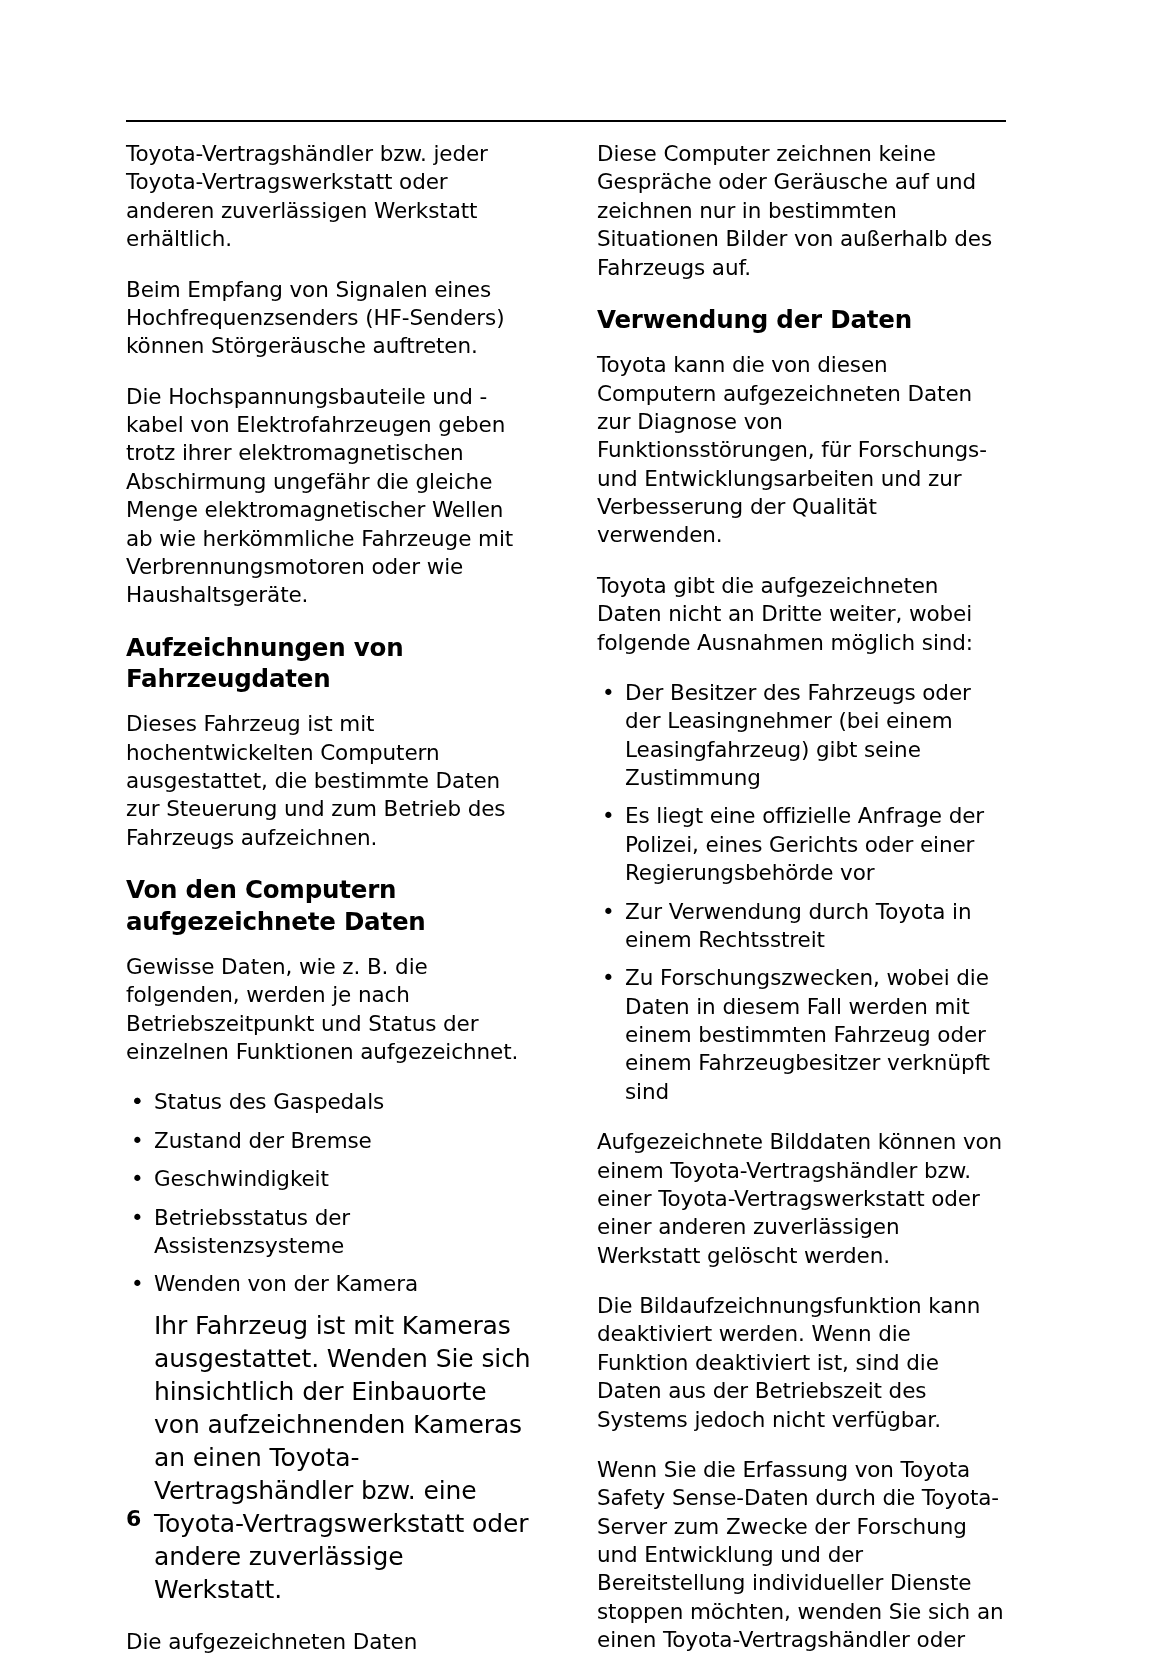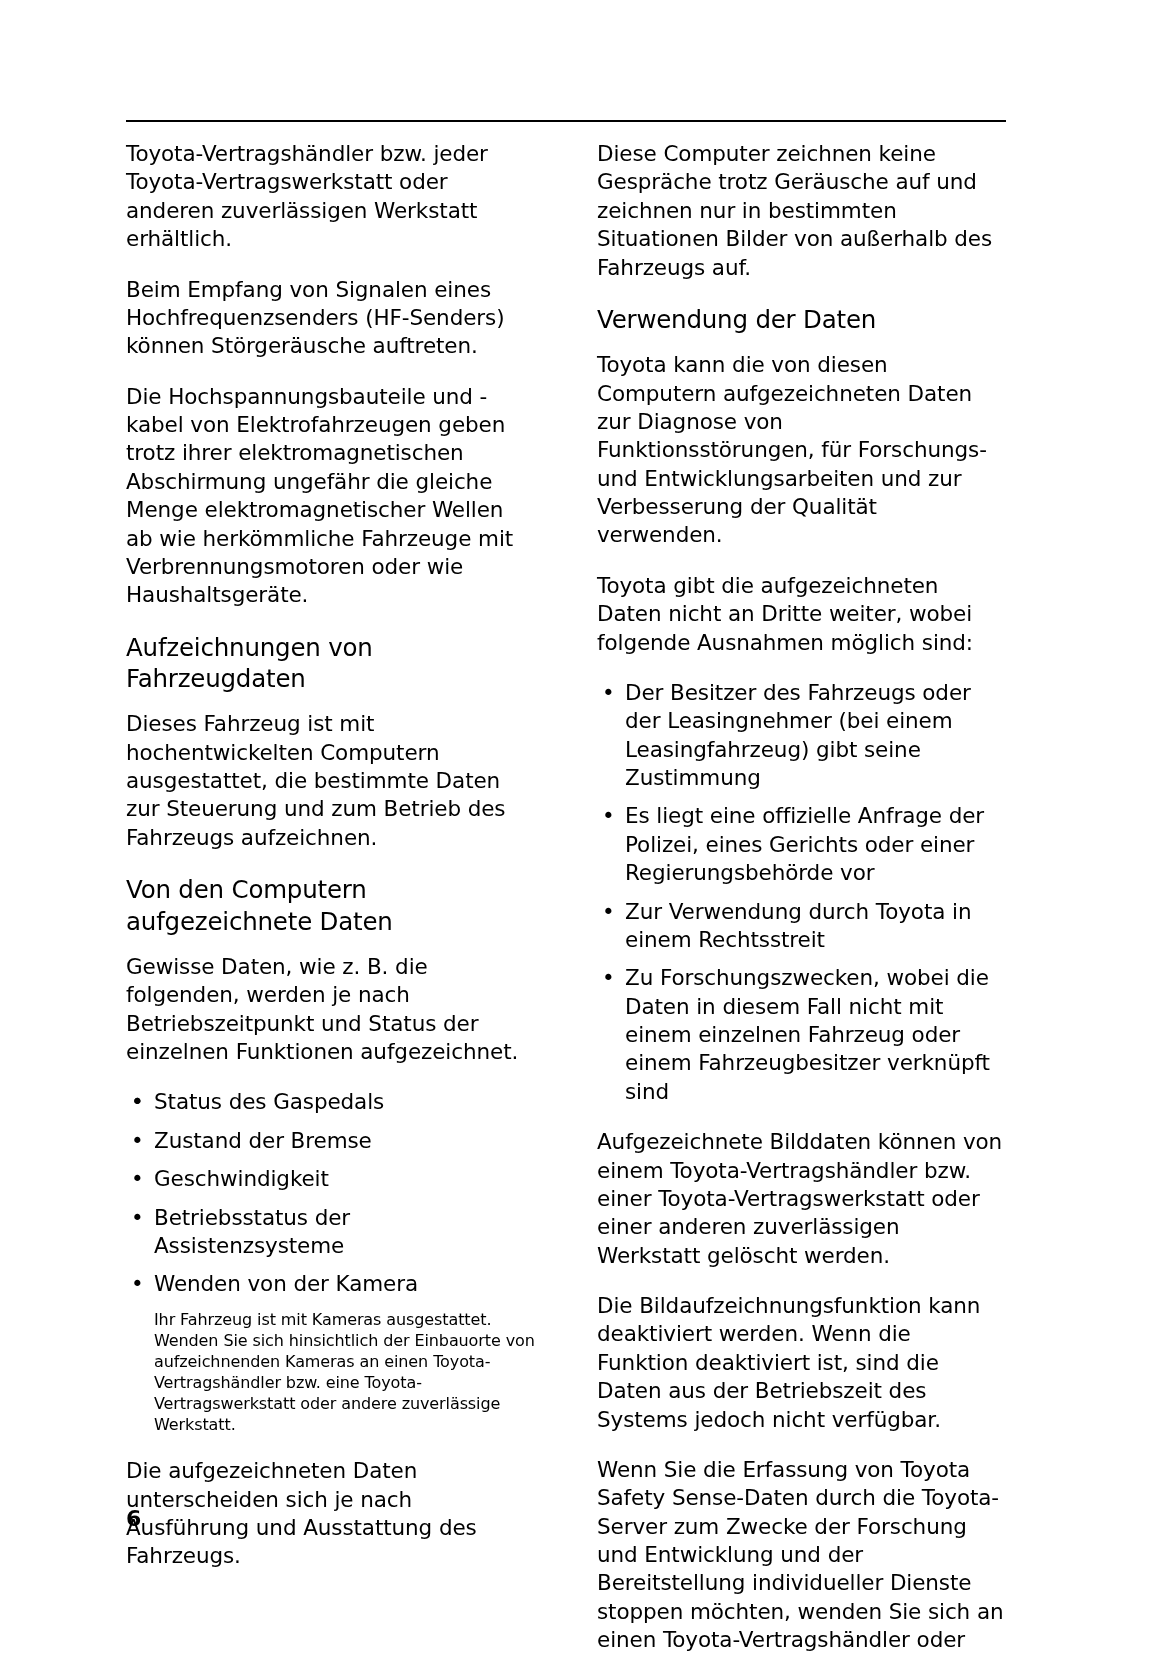--- a/index.html
+++ b/index.html
@@ -46,21 +46,21 @@
   p.para {
     margin: 0 0 22px 0;
     font-size: 21.5px;
     line-height: 1.32;
     letter-spacing: -0.1px;
   }
   h2.heading {
     margin: 10px 0 16px 0;
     font-size: 24.5px;
     line-height: 1.28;
-    font-weight: normal;
+    font-weight: bold;
     letter-spacing: -0.2px;
   }
   ul.bullets {
     margin: 0 0 22px 0;
     padding: 0;
     list-style: none;
   }
   ul.bullets > li {
     position: relative;
     padding-left: 28px;
@@ -71,21 +71,21 @@
   }
   ul.bullets > li .dot {
     position: absolute;
     left: 5px;
     top: 0;
     font-size: 21.5px;
     line-height: 1.32;
   }
   .subtext {
     margin: 10px 0 0 0;
-    font-size: 16px;
+    font-size: 25px;
     line-height: 1.32;
     letter-spacing: -0.1px;
   }
   .page-number {
     position: absolute;
     left: 118px;
     top: 1506px;
     font-size: 22px;
     font-weight: bold;
   }
@@ -141,21 +141,21 @@
           <p class="subtext">Ihr Fahrzeug ist mit Kameras ausgestattet. Wenden Sie sich hinsichtlich der Einbauorte von aufzeichnenden Kameras an einen Toyota-Vertragshändler bzw. eine Toyota-Vertragswerkstatt oder andere zuverlässige Werkstatt.</p>
         </li>
       </ul>
 
       <p class="para">Die aufgezeichneten Daten unterscheiden sich je nach Ausführung und Ausstattung des Fahrzeugs.</p>
 
     </div>
 
     <div class="col">
 
-      <p class="para">Diese Computer zeichnen keine Gespräche trotz Geräusche auf und zeichnen nur in bestimmten Situationen Bilder von außerhalb des Fahrzeugs auf.</p>
+      <p class="para">Diese Computer zeichnen keine Gespräche oder Geräusche auf und zeichnen nur in bestimmten Situationen Bilder von außerhalb des Fahrzeugs auf.</p>
 
       <h2 class="heading">Verwendung der Daten</h2>
 
       <p class="para">Toyota kann die von diesen Computern aufgezeichneten Daten zur Diagnose von Funktionsstörungen, für Forschungs- und Entwicklungsarbeiten und zur Verbesserung der Qualität verwenden.</p>
 
       <p class="para">Toyota gibt die aufgezeichneten Daten nicht an Dritte weiter, wobei folgende Ausnahmen möglich sind:</p>
 
       <ul class="bullets">
         <li>
           <span class="dot">•</span>
@@ -164,21 +164,21 @@
         <li>
           <span class="dot">•</span>
           <span>Es liegt eine offizielle Anfrage der Polizei, eines Gerichts oder einer Regierungsbehörde vor</span>
         </li>
         <li>
           <span class="dot">•</span>
           <span>Zur Verwendung durch Toyota in einem Rechtsstreit</span>
         </li>
         <li>
           <span class="dot">•</span>
-          <span>Zu Forschungszwecken, wobei die Daten in diesem Fall nicht mit einem einzelnen Fahrzeug oder einem Fahrzeugbesitzer verknüpft sind</span>
+          <span>Zu Forschungszwecken, wobei die Daten in diesem Fall werden mit einem bestimmten Fahrzeug oder einem Fahrzeugbesitzer verknüpft sind</span>
         </li>
       </ul>
 
       <p class="para">Aufgezeichnete Bilddaten können von einem Toyota-Vertragshändler bzw. einer Toyota-Vertragswerkstatt oder einer anderen zuverlässigen Werkstatt gelöscht werden.</p>
 
       <p class="para">Die Bildaufzeichnungsfunktion kann deaktiviert werden. Wenn die Funktion deaktiviert ist, sind die Daten aus der Betriebszeit des Systems jedoch nicht verfügbar.</p>
 
       <p class="para">Wenn Sie die Erfassung von Toyota Safety Sense-Daten durch die Toyota-Server zum Zwecke der Forschung und Entwicklung und der Bereitstellung individueller Dienste stoppen möchten, wenden Sie sich an einen Toyota-Vertragshändler oder eine Toyota-Vertragswerkstatt oder eine andere zuverlässige Werkstatt.</p>
 
     </div>

